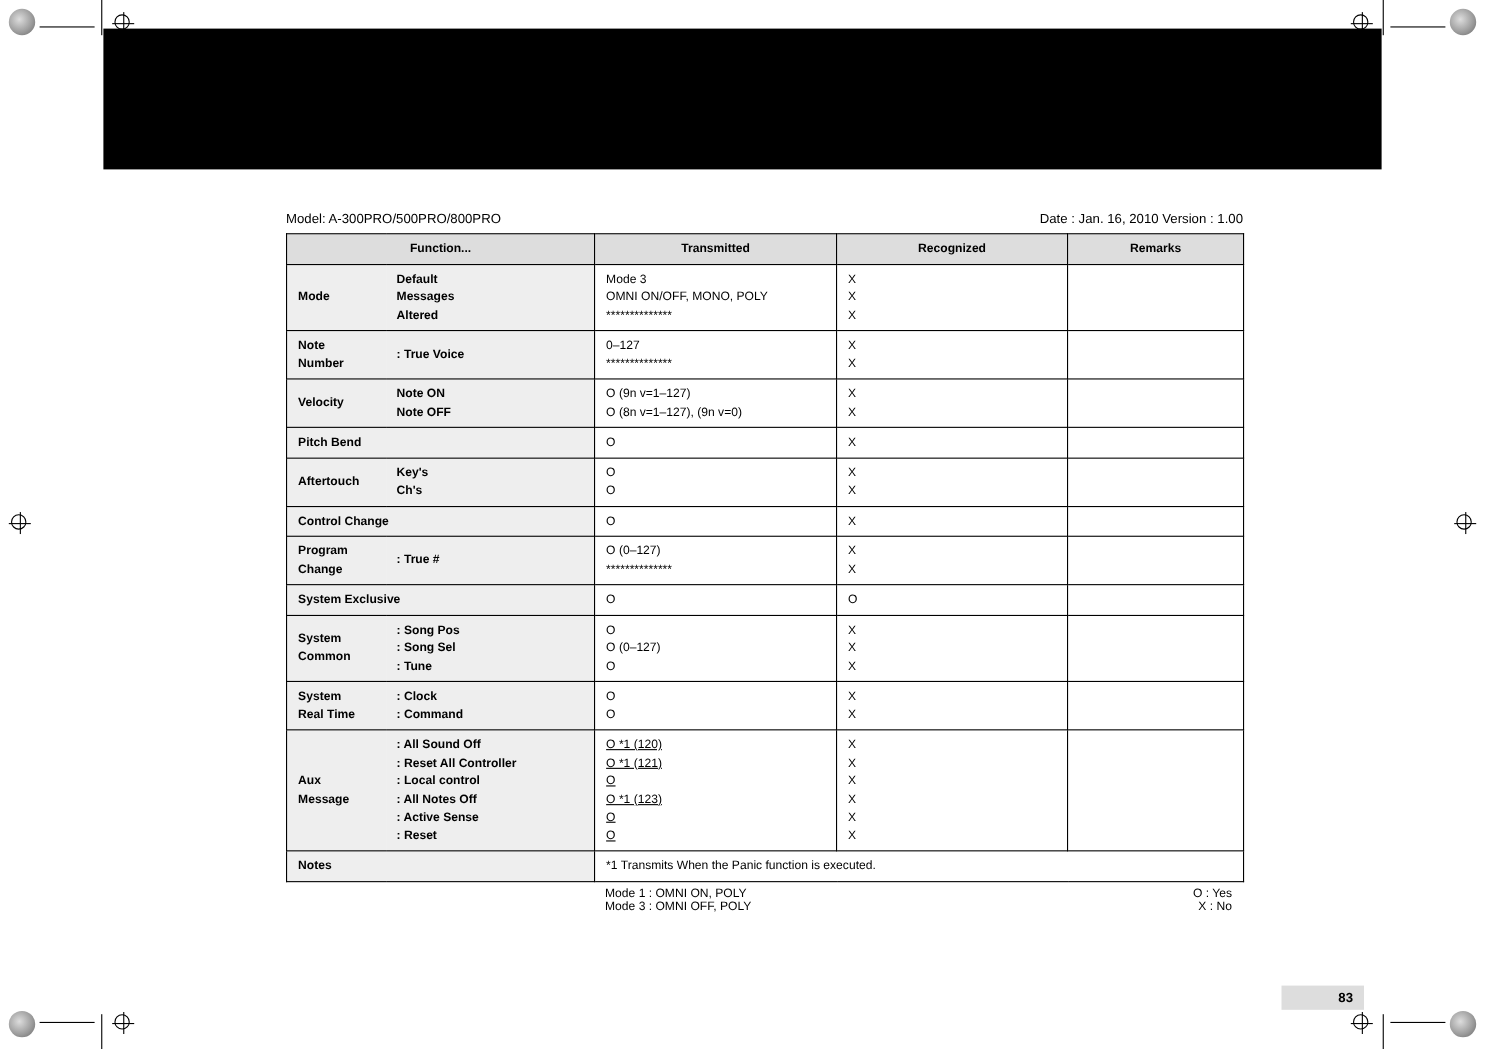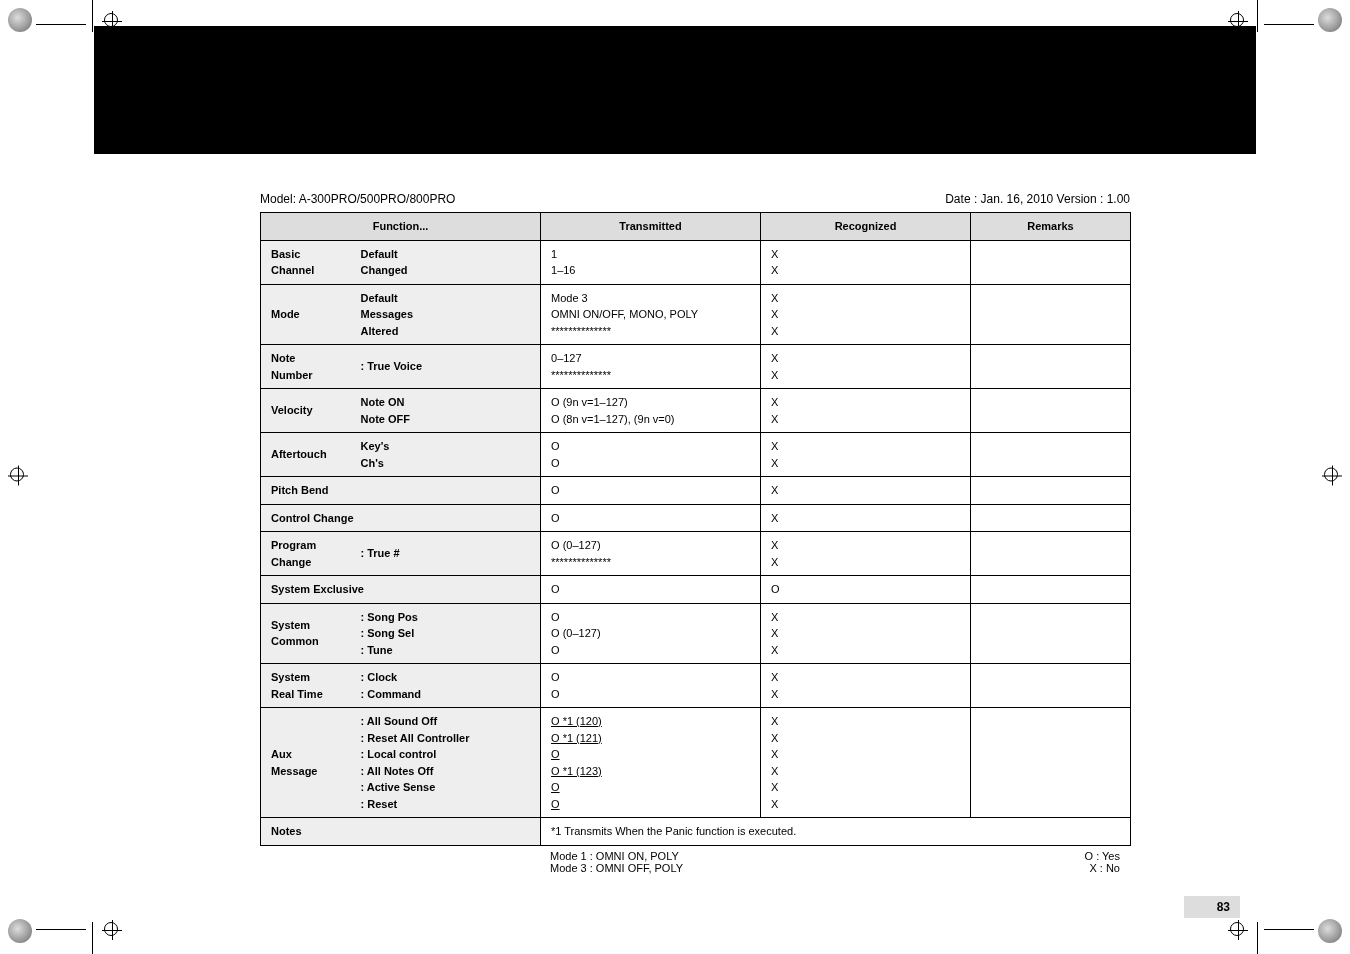--- a/index.html
+++ b/index.html
@@ -121,21 +121,21 @@
   }
   .footer .left { width: 280px; }
   .footer .mode-col1 { width: 220px; padding-left:10px;}
   .footer .mode-col2 { width: 220px; }
   .footer .legend { flex:1; text-align: right; padding-right:10px;}
   .page-num {
     position: absolute;
     bottom: 36px;
     right: 110px;
     background: #ddd;
-    width: 56px;
+    width: 75px;
     height: 22px;
     display: flex;
     align-items: center;
     justify-content: flex-end;
     padding-right: 10px;
     font-weight: bold;
     font-size: 12px;
   }
 </style>
 </head>
@@ -181,31 +181,20 @@
     <thead>
       <tr>
         <th colspan="2">Function...</th>
         <th>Transmitted</th>
         <th>Recognized</th>
         <th>Remarks</th>
       </tr>
     </thead>
     <tbody id="tbody">
         <tr>
-          <td class="fn-col fn-main" style="white-space: pre-line;">Basic
-Channel</td>
-          <td class="fn-sub" style="white-space: pre-line;">Default
-Changed</td>
-          <td style="white-space: pre-line;">1
-1–16</td>
-          <td style="white-space: pre-line;">X
-X</td>
-          <td></td>
-        </tr>
-        <tr>
           <td class="fn-col fn-main" style="white-space: pre-line;">Mode</td>
           <td class="fn-sub" style="white-space: pre-line;">Default
 Messages
 Altered</td>
           <td style="white-space: pre-line;">Mode 3
 OMNI ON/OFF, MONO, POLY
 **************</td>
           <td style="white-space: pre-line;">X
 X
 X</td>
@@ -225,33 +214,33 @@
           <td class="fn-col fn-main" style="white-space: pre-line;">Velocity</td>
           <td class="fn-sub" style="white-space: pre-line;">Note ON
 Note OFF</td>
           <td style="white-space: pre-line;">O (9n v=1–127)
 O (8n v=1–127), (9n v=0)</td>
           <td style="white-space: pre-line;">X
 X</td>
           <td></td>
         </tr>
         <tr>
+          <td class="fn-col" colspan="2" style="white-space: pre-line;">Pitch Bend</td>
+          <td style="white-space: pre-line;">O</td>
+          <td style="white-space: pre-line;">X</td>
+          <td></td>
+        </tr>
+        <tr>
           <td class="fn-col fn-main" style="white-space: pre-line;">Aftertouch</td>
           <td class="fn-sub" style="white-space: pre-line;">Key's
 Ch's</td>
           <td style="white-space: pre-line;">O
 O</td>
           <td style="white-space: pre-line;">X
 X</td>
-          <td></td>
-        </tr>
-        <tr>
-          <td class="fn-col" colspan="2" style="white-space: pre-line;">Pitch Bend</td>
-          <td style="white-space: pre-line;">O</td>
-          <td style="white-space: pre-line;">X</td>
           <td></td>
         </tr>
         <tr>
           <td class="fn-col" colspan="2" style="white-space: pre-line;">Control Change</td>
           <td style="white-space: pre-line;">O</td>
           <td style="white-space: pre-line;">X</td>
           <td></td>
         </tr>
         <tr>
           <td class="fn-col fn-main" style="white-space: pre-line;">Program

